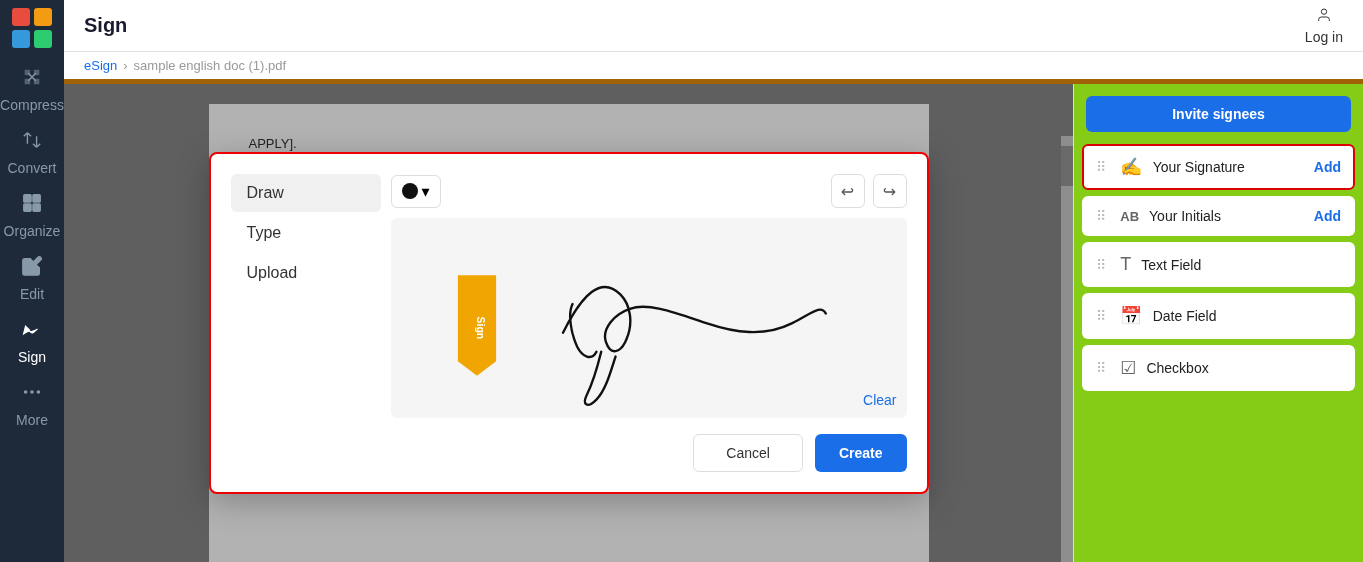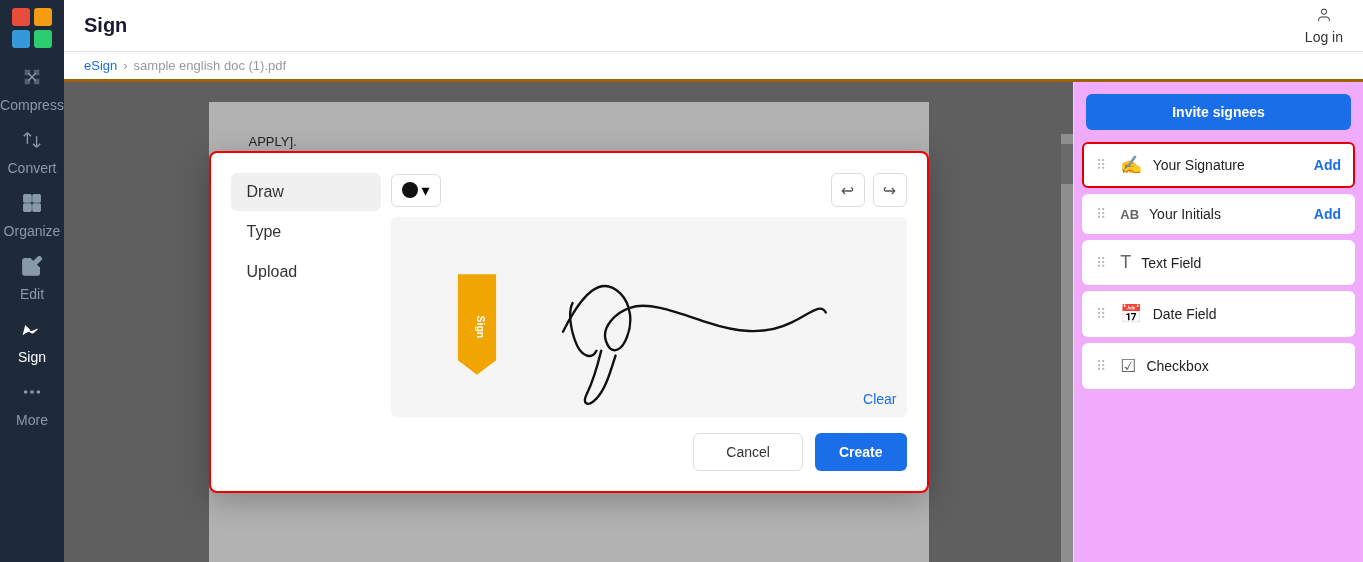--- a/index.html
+++ b/index.html
@@ -59,21 +59,21 @@
       color: #333;
       cursor: pointer;
       flex-direction: column;
     }
 
     .breadcrumb-bar {
       background: #fff;
       padding: 6px 20px;
       font-size: 13px;
       color: #555;
-      border-bottom: 3px solid #a16207;
+      border-bottom: 5px solid #a16207;
       display: flex;
       align-items: center;
       gap: 6px;
     }
     .breadcrumb-bar span { color: #999; }
 
     .content-area {
       flex: 1;
       display: flex;
       overflow: hidden;
@@ -99,21 +99,21 @@
       line-height: 1.6;
       color: #333;
       position: relative;
     }
     .doc-text { margin-bottom: 8px; }
     .doc-bullet { margin-left: 20px; margin-bottom: 4px; }
 
     
     .right-panel {
       width: 290px;
-      background: #f0abfc;
+      background: #84cc16;
       border-left: 1px solid #ddd;
       display: flex;
       flex-direction: column;
       flex-shrink: 0;
     }
     .invite-btn {
       margin: 12px;
       padding: 10px;
       background: #1a6fe8;
       color: #fff;

